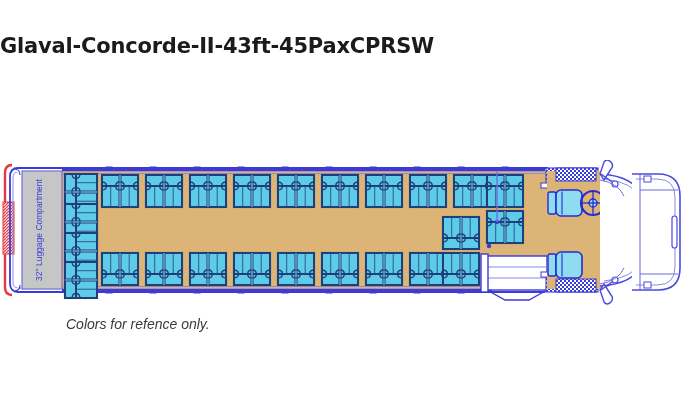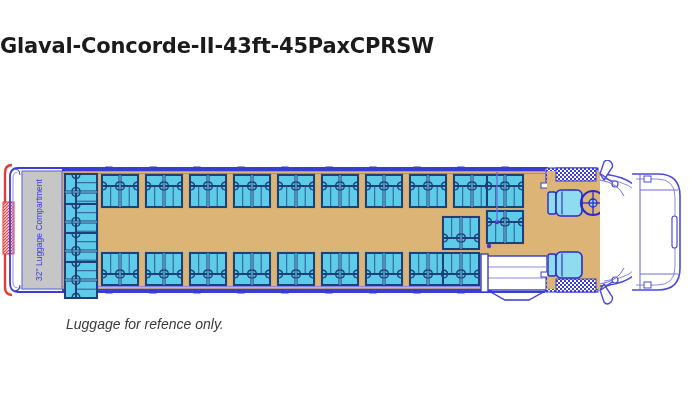--- a/index.html
+++ b/index.html
@@ -268,14 +268,14 @@
     <rect x="556" y="119" width="40" height="13" fill="url(#wheelwell)" stroke="#3b3bd6" stroke-width="1"></rect>
   </g>
 
   <path d="M600,20 q18,3 24,16" fill="none" stroke="#6f6fe0" stroke-width="1"></path>
   <path d="M600,124 q18,-3 24,-16" fill="none" stroke="#6f6fe0" stroke-width="1"></path>
 
 </svg>
 </div>
 
 <div id="caption-bar">
-  <span id="caption-text">Luggage for refence only.</span>
+  <span id="caption-text">Colors for refence only.</span>
 </div>
 
 </body></html>

